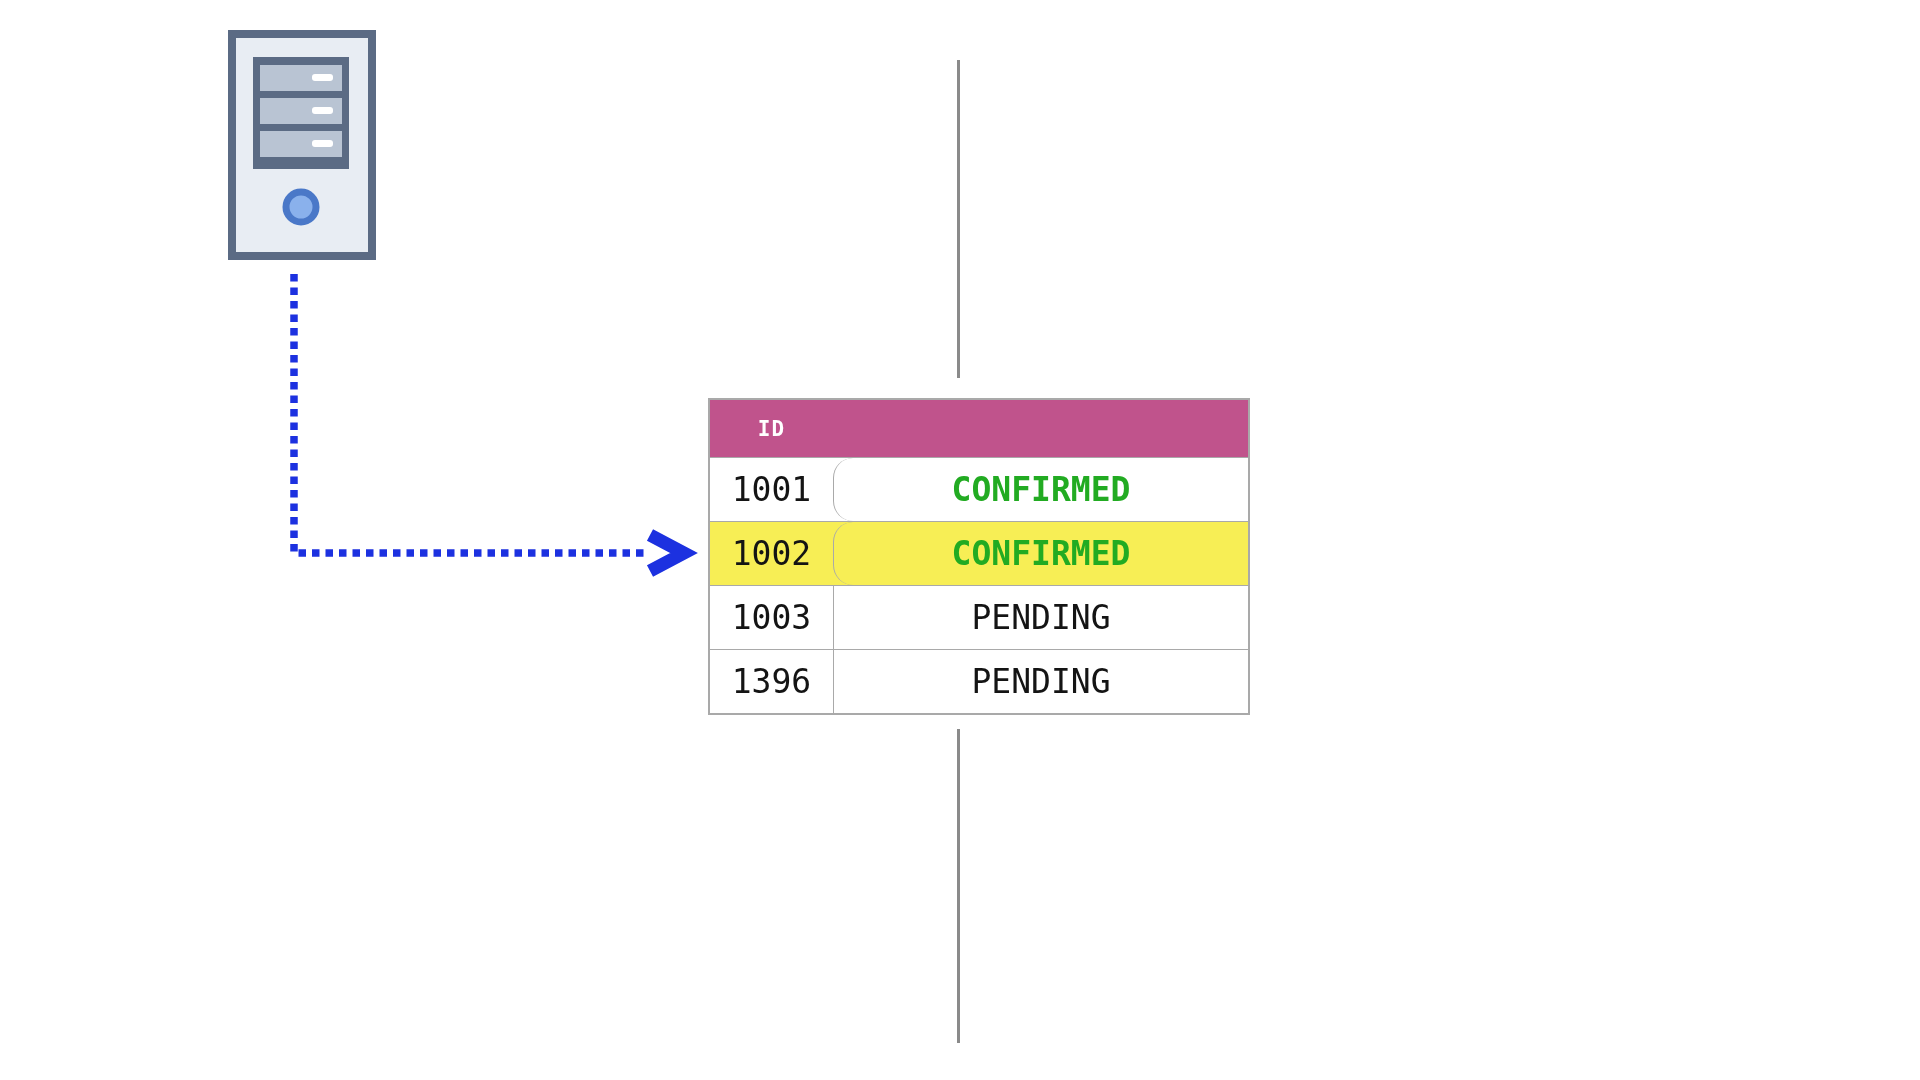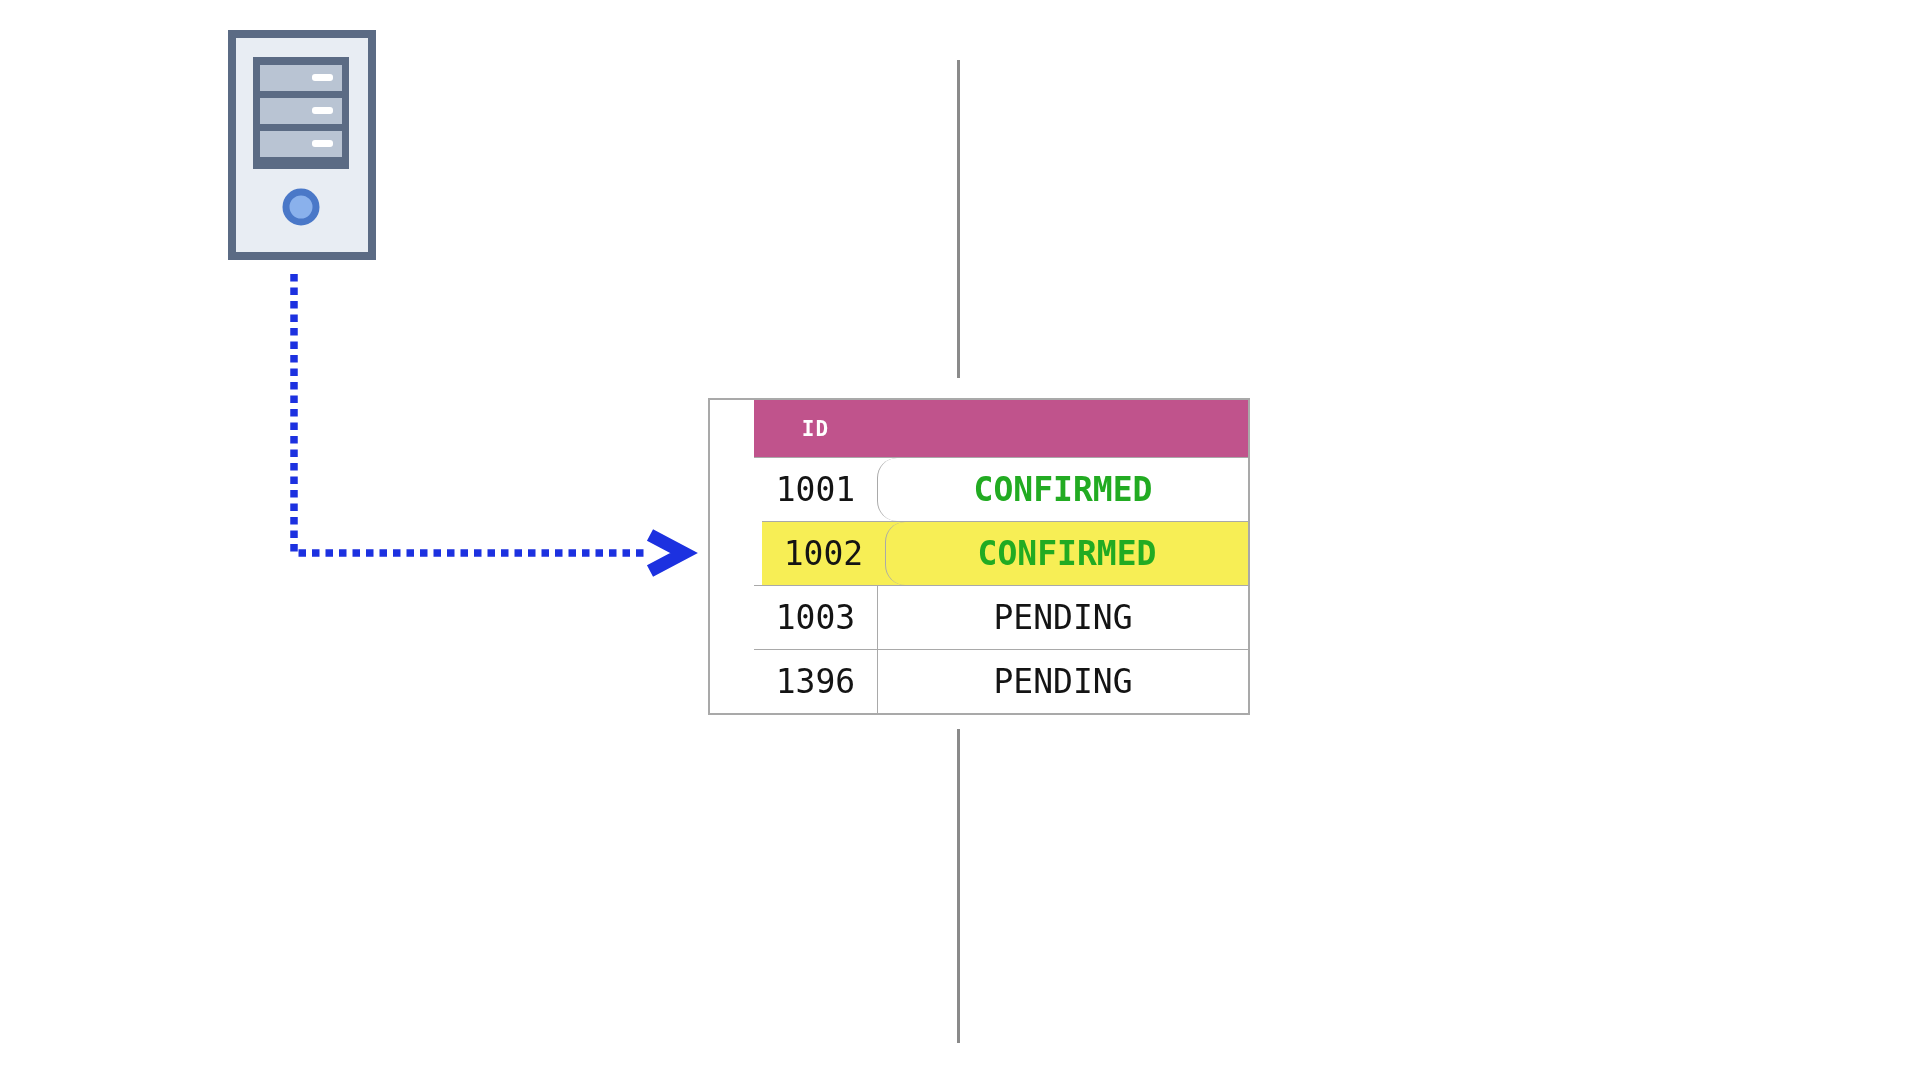--- a/index.html
+++ b/index.html
@@ -67,21 +67,20 @@
 
   
   .status-table {
     position: absolute;
     left: 708px;
     top: 398px;
     width: 542px;
     border: 2px solid var(--table-border);
     box-sizing: border-box;
     background: #ffffff;
-    padding-left: 44px;
   }
   .thead {
     display: flex;
     height: 57px;
     background: var(--header-bg);
   }
   .th {
     display: flex;
     align-items: center;
     justify-content: center;
@@ -89,21 +88,21 @@
     font-weight: bold;
     font-size: 21px;
     letter-spacing: 1px;
   }
   .tr {
     display: flex;
     height: 63px;
     border-top: 1px solid var(--table-border);
     background: #ffffff;
   }
-  .tr.highlight { background: var(--highlight-bg); margin-left: 8px; }
+  .tr.highlight { background: var(--highlight-bg); }
   .td {
     display: flex;
     align-items: center;
     justify-content: center;
     font-size: 33px;
     color: var(--pending-text);
   }
   .col-id { width: 123px; }
   .col-status { flex: 1; border-left: 1px solid var(--table-border); }
   .thead .col-status { border-left: 1px solid rgba(255,255,255,0.55); }

